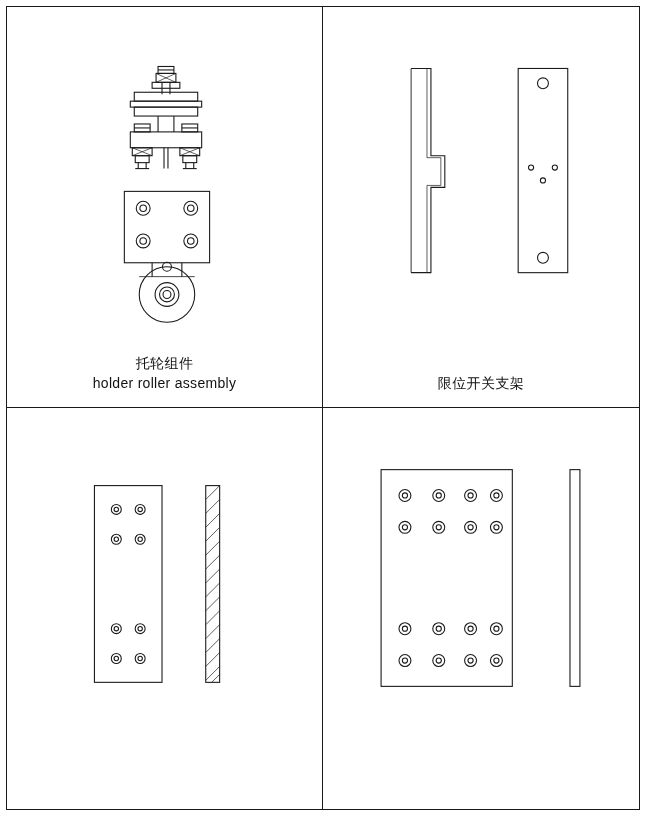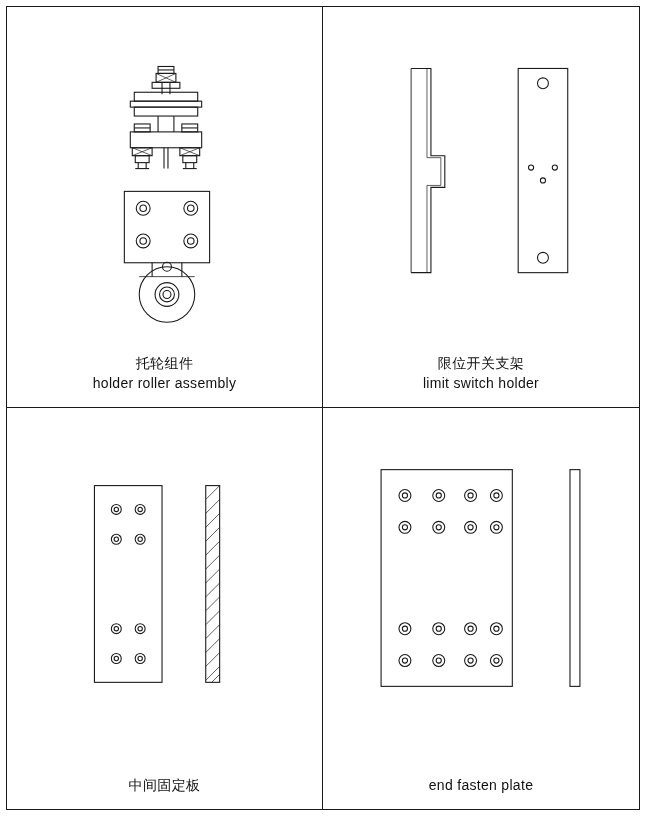--- a/index.html
+++ b/index.html
@@ -160,21 +160,20 @@
             <circle cx="221" cy="77" r="5.5"></circle>
             <circle cx="209" cy="162" r="2.6"></circle>
             <circle cx="233" cy="162" r="2.6"></circle>
             <circle cx="221" cy="175" r="2.6"></circle>
             <circle cx="221" cy="253" r="5.5"></circle>
           </g>
         </svg>
       </div>
       <div class="caption">
         <div class="cn">限位开关支架</div>
-        <div class="en">limit switch  holder</div>
       </div>
     </div>
 
     <div class="cell col-left">
       <div class="art">
         <svg viewBox="0 0 317 345" preserveAspectRatio="xMidYMid meet">
           <g fill="none" stroke="#1a1a1a" stroke-width="1.1" stroke-linejoin="miter">
 
             <rect x="88" y="78" width="68" height="198"></rect>
             <circle cx="110" cy="102" r="5"></circle>
@@ -209,21 +208,20 @@
               <line x1="200" y1="232" x2="214" y2="218"></line>
               <line x1="200" y1="246" x2="214" y2="232"></line>
               <line x1="200" y1="260" x2="214" y2="246"></line>
               <line x1="200" y1="274" x2="214" y2="260"></line>
               <line x1="206" y1="276" x2="214" y2="268"></line>
             </g>
           </g>
         </svg>
       </div>
       <div class="caption">
-        <div class="cn">中间固定板</div>
       </div>
     </div>
 
     <div class="cell">
       <div class="art">
         <svg viewBox="0 0 317 345" preserveAspectRatio="xMidYMid meet">
           <g fill="none" stroke="#1a1a1a" stroke-width="1.1" stroke-linejoin="miter">
 
             <rect x="58" y="62" width="132" height="218"></rect>
 
@@ -265,18 +263,17 @@
                 <circle cx="148" cy="254" r="2.6"></circle>
               <circle cx="174" cy="254" r="6"></circle>
                 <circle cx="174" cy="254" r="2.6"></circle>
             </g>
 
             <rect x="248" y="62" width="10" height="218"></rect>
           </g>
         </svg>
       </div>
       <div class="caption">
-        <div class="en">end fasten plate</div>
       </div>
     </div>
 
   </div>
 </div>
 
 </body></html>

